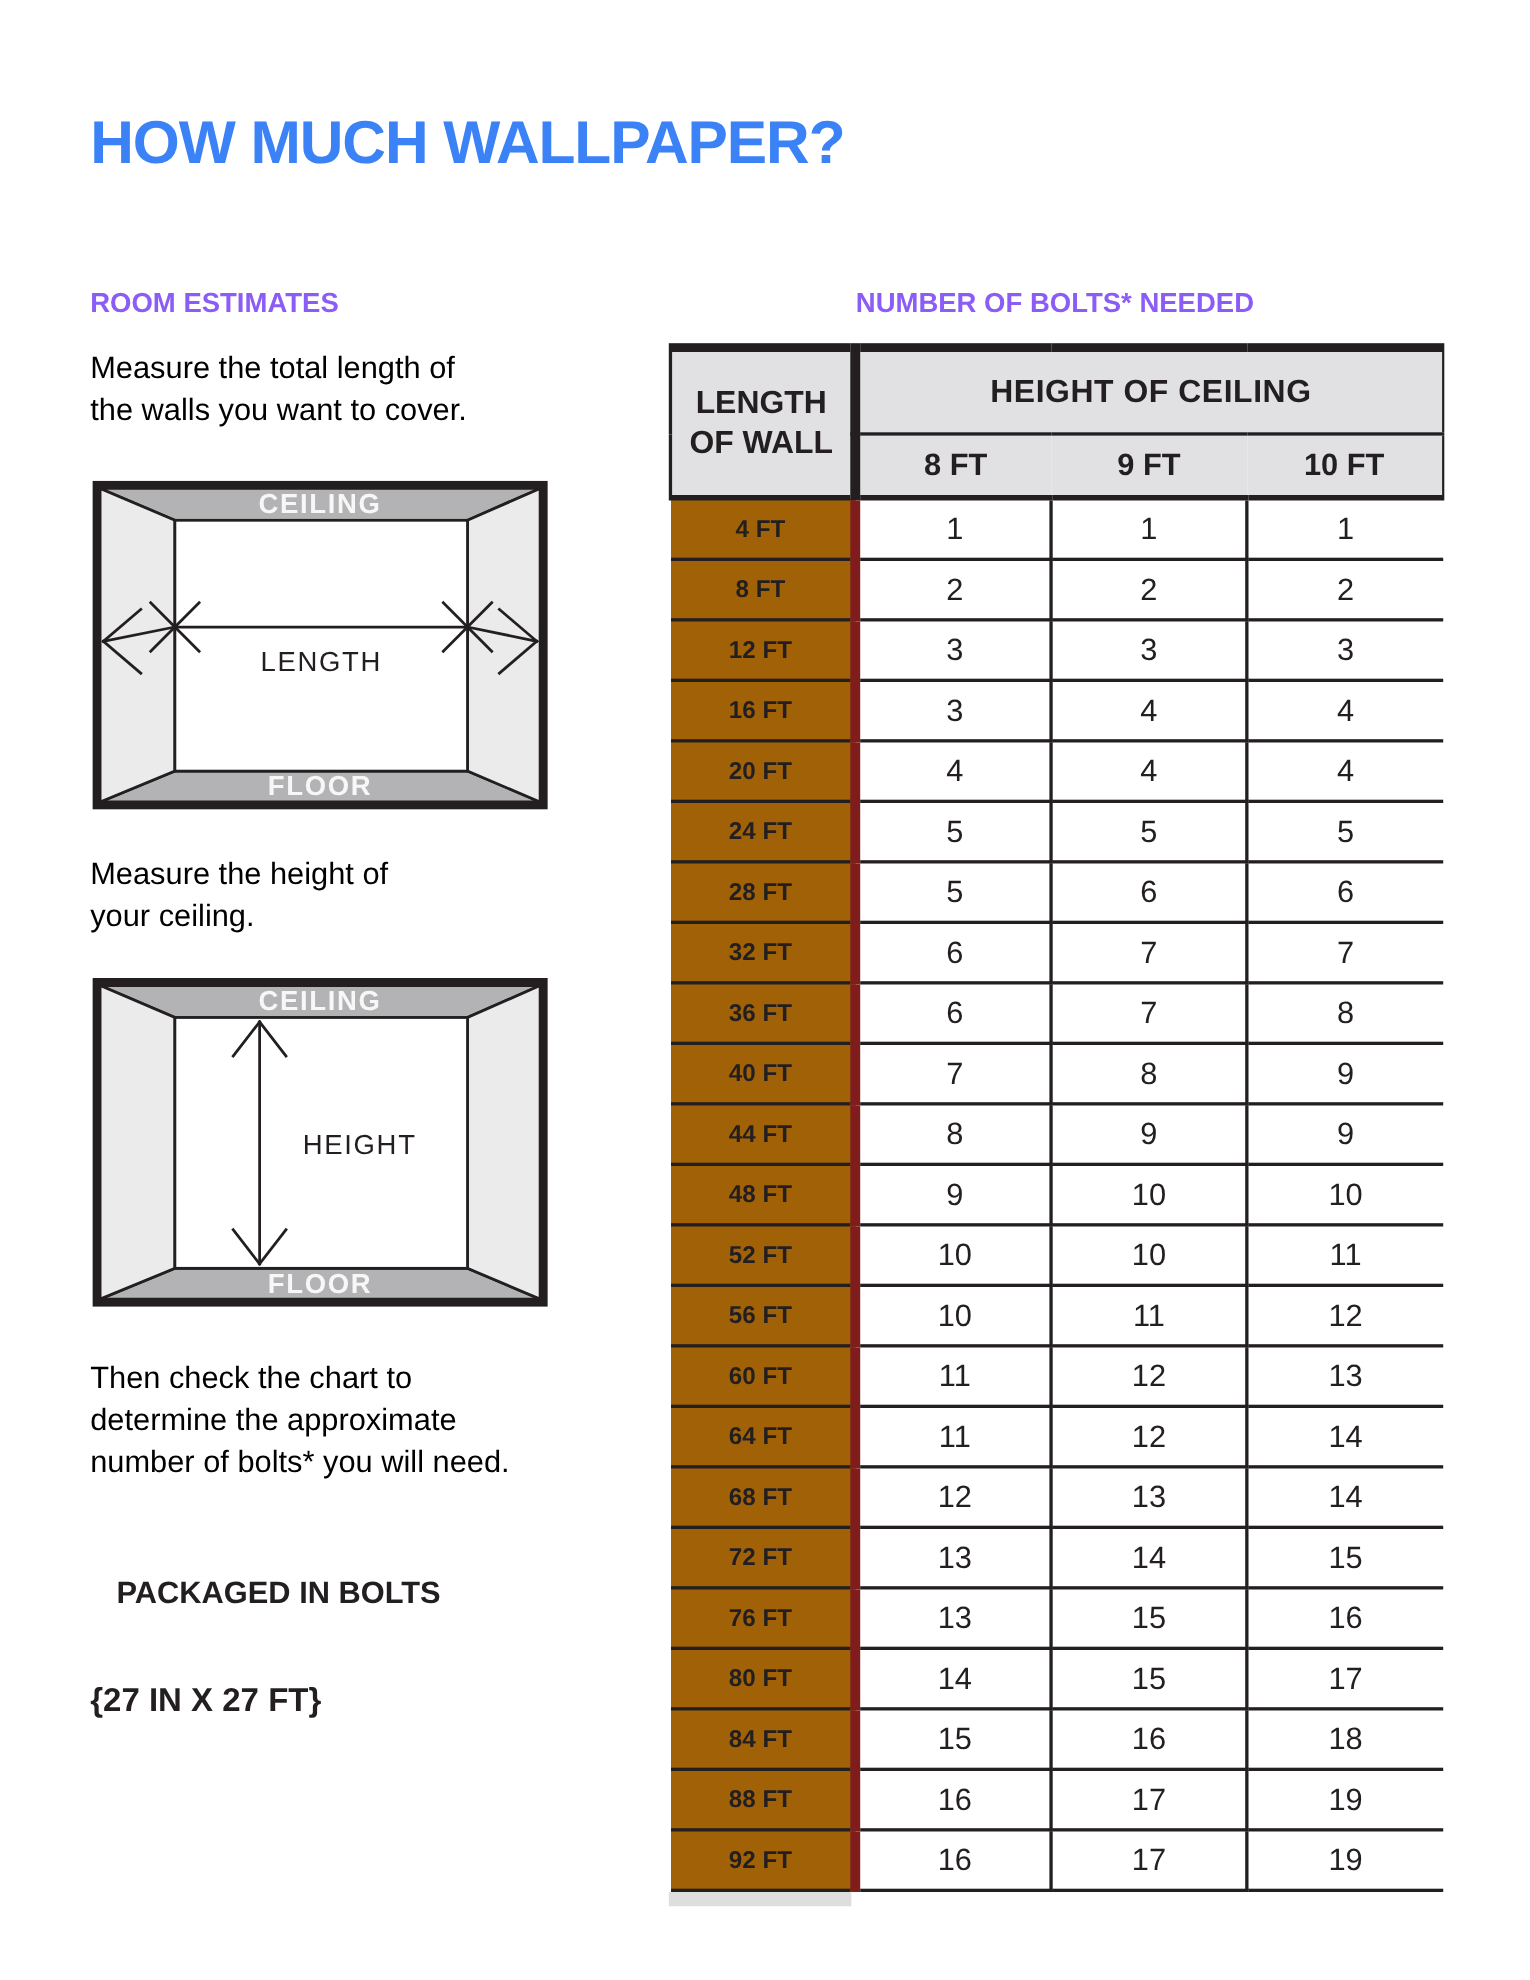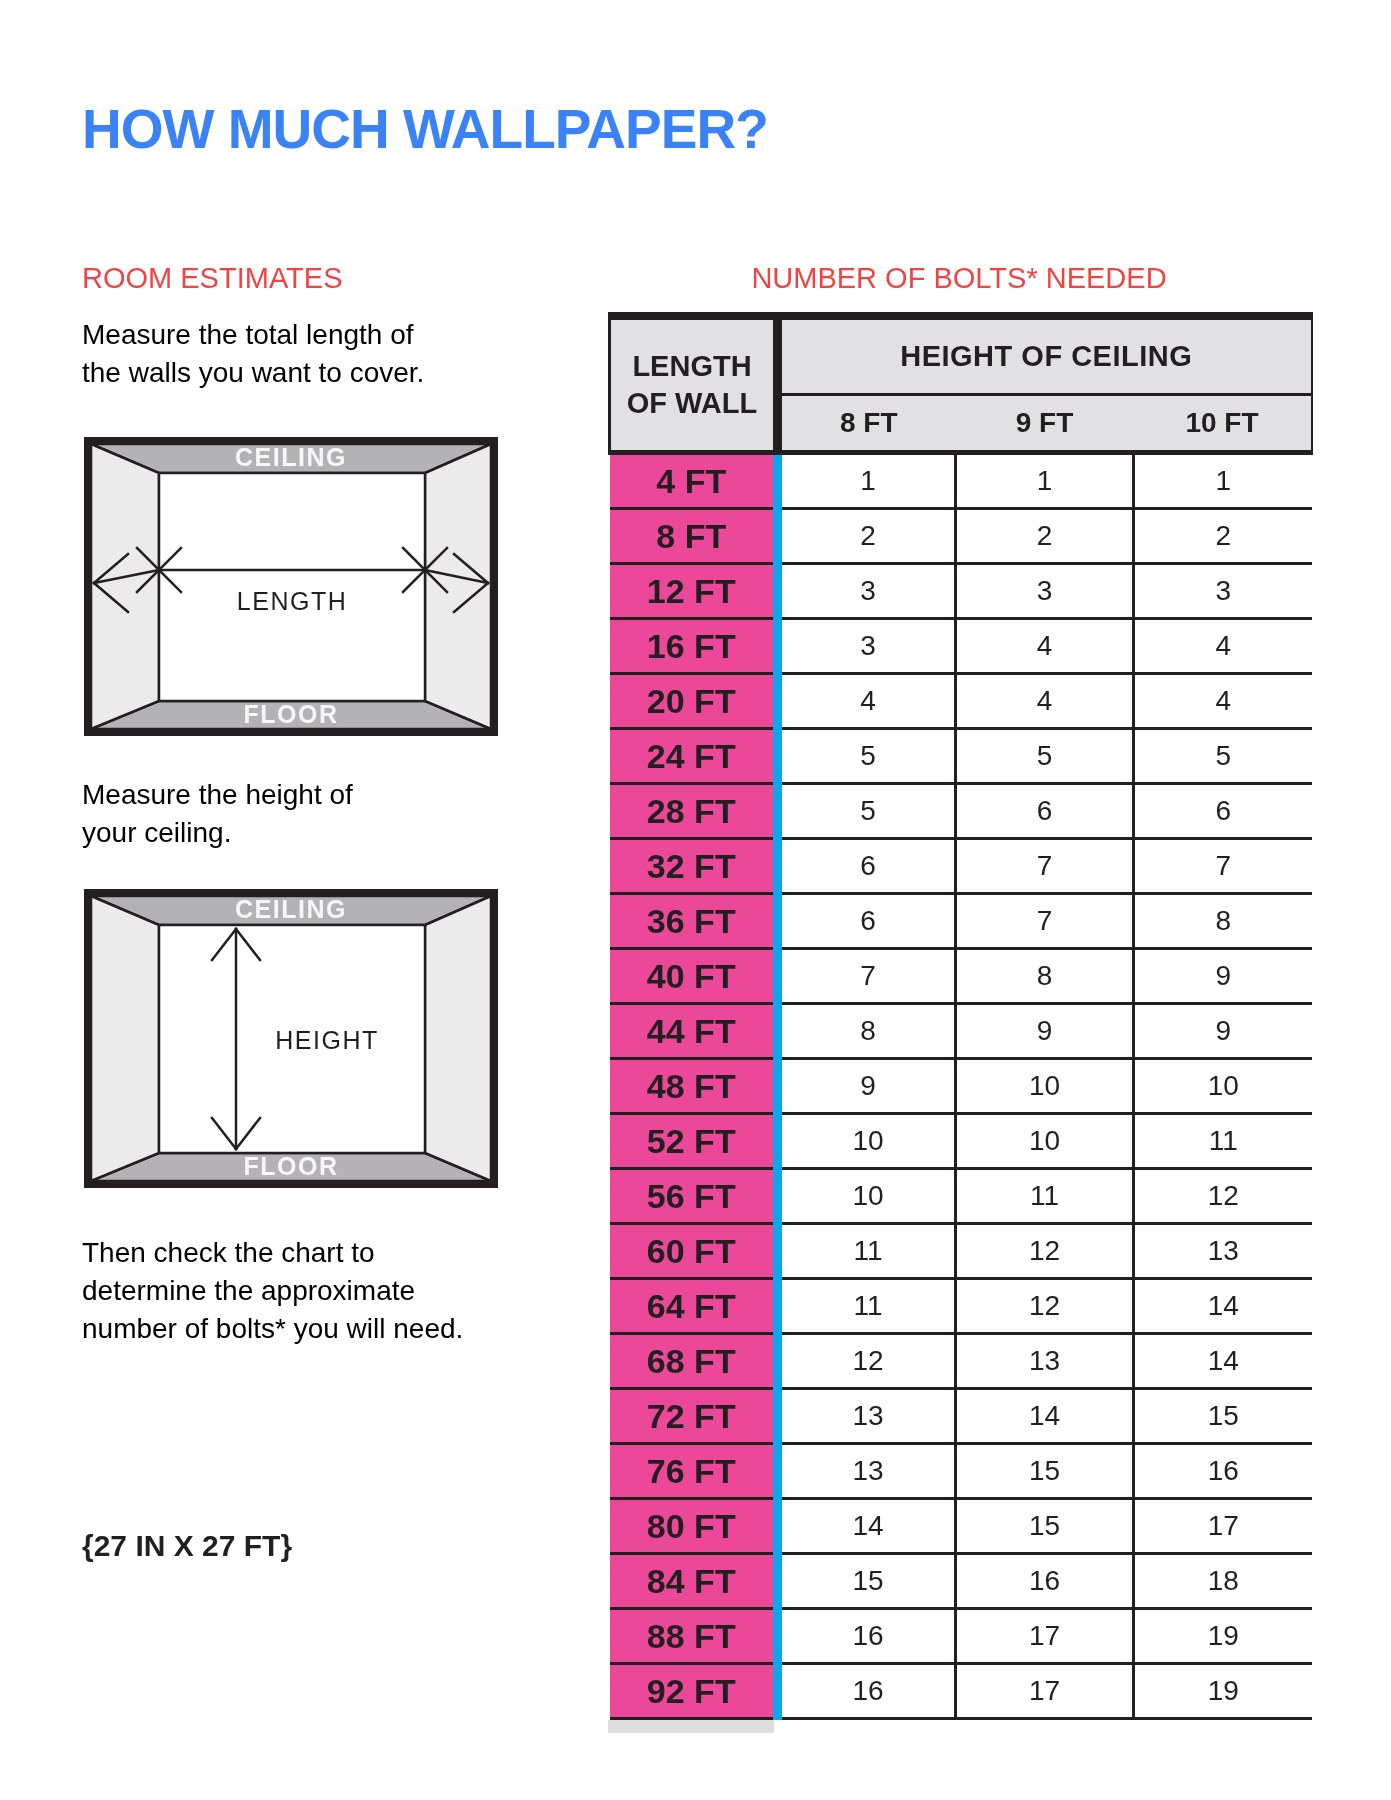--- a/index.html
+++ b/index.html
@@ -12,21 +12,21 @@
     -webkit-font-smoothing: antialiased;
   }
   .abs { position: absolute; }
 
   .page-title {
     left: 82px; top: 60px;
     font-size: 55px; font-weight: bold; letter-spacing: -1px;
     color: #3b82f6; white-space: nowrap;
   }
   .section-heading {
-    font-size: 29px; font-weight: normal; color: #ef4444; letter-spacing: 0;
+    font-size: 25px; font-weight: bold; color: #8b5cf6; letter-spacing: 0;
   }
   .lh { left: 82px; top: 262px; }
   .rh { left: 608px; top: 262px; width: 702px; text-align: center; }
 
   .body-text {
     font-size: 28px; line-height: 38px; color: #000000;
     white-space: pre-line;
   }
   .p1 { left: 82px; top: 316px; }
   .p2 { left: 82px; top: 776px; }
@@ -62,23 +62,23 @@
     font-size: 29px; font-weight: bold; letter-spacing: 0.5px;
   }
   .col-hdr {
     height: 54px;
     border-bottom: 5px solid #231f20;
     font-size: 28px; font-weight: bold;
   }
   .col-hdr.last { border-right: 2px solid #231f20; }
   tbody td { height: 52px; border-bottom: 3px solid #231f20; }
   tbody td.rowlabel {
-    background: #ec4899;
-    border-right: 9px solid #0ea5e9;
-    font-size: 34px; font-weight: bold;
+    background: #a16207;
+    border-right: 9px solid #7f1d1d;
+    font-size: 22px; font-weight: bold;
   }
   tbody td.val { font-size: 28px; border-right: 3px solid #231f20; }
   tbody td.val.last { border-right: none; }
   .table-foot-tab { width: 166px; height: 13px; background: #dedede; }
 
   svg text { font-family: "Liberation Sans", "DejaVu Sans", sans-serif; }
   .room-label { font-size: 25px; font-weight: 600; fill: #f7f7f7; letter-spacing: 1.5px; }
   .measure-label { font-size: 25px; fill: #231f20; letter-spacing: 1.5px; }
   .ln { stroke: #231f20; stroke-width: 2.5; fill: none; stroke-linecap: square; }
 </style>
@@ -137,20 +137,21 @@
   <text class="room-label" x="207" y="29" text-anchor="middle">CEILING</text>
   <text class="room-label" x="207" y="286" text-anchor="middle">FLOOR</text>
   <text class="measure-label" x="243" y="160" text-anchor="middle">HEIGHT</text>
 </svg>
 
 <div class="abs p3 body-text">Then check the chart to
 determine the approximate
 number of bolts* you will need.</div>
 
 <div class="abs footnote">
+  <div class="indent">PACKAGED IN BOLTS</div>
 </div>
 
 <div class="abs bolt-info">
   <div>{27 IN X 27 FT}</div>
 </div>
 
 <div class="abs rh section-heading">NUMBER OF BOLTS* NEEDED</div>
 
 <div class="abs table-wrap">
   <table class="bolts">

